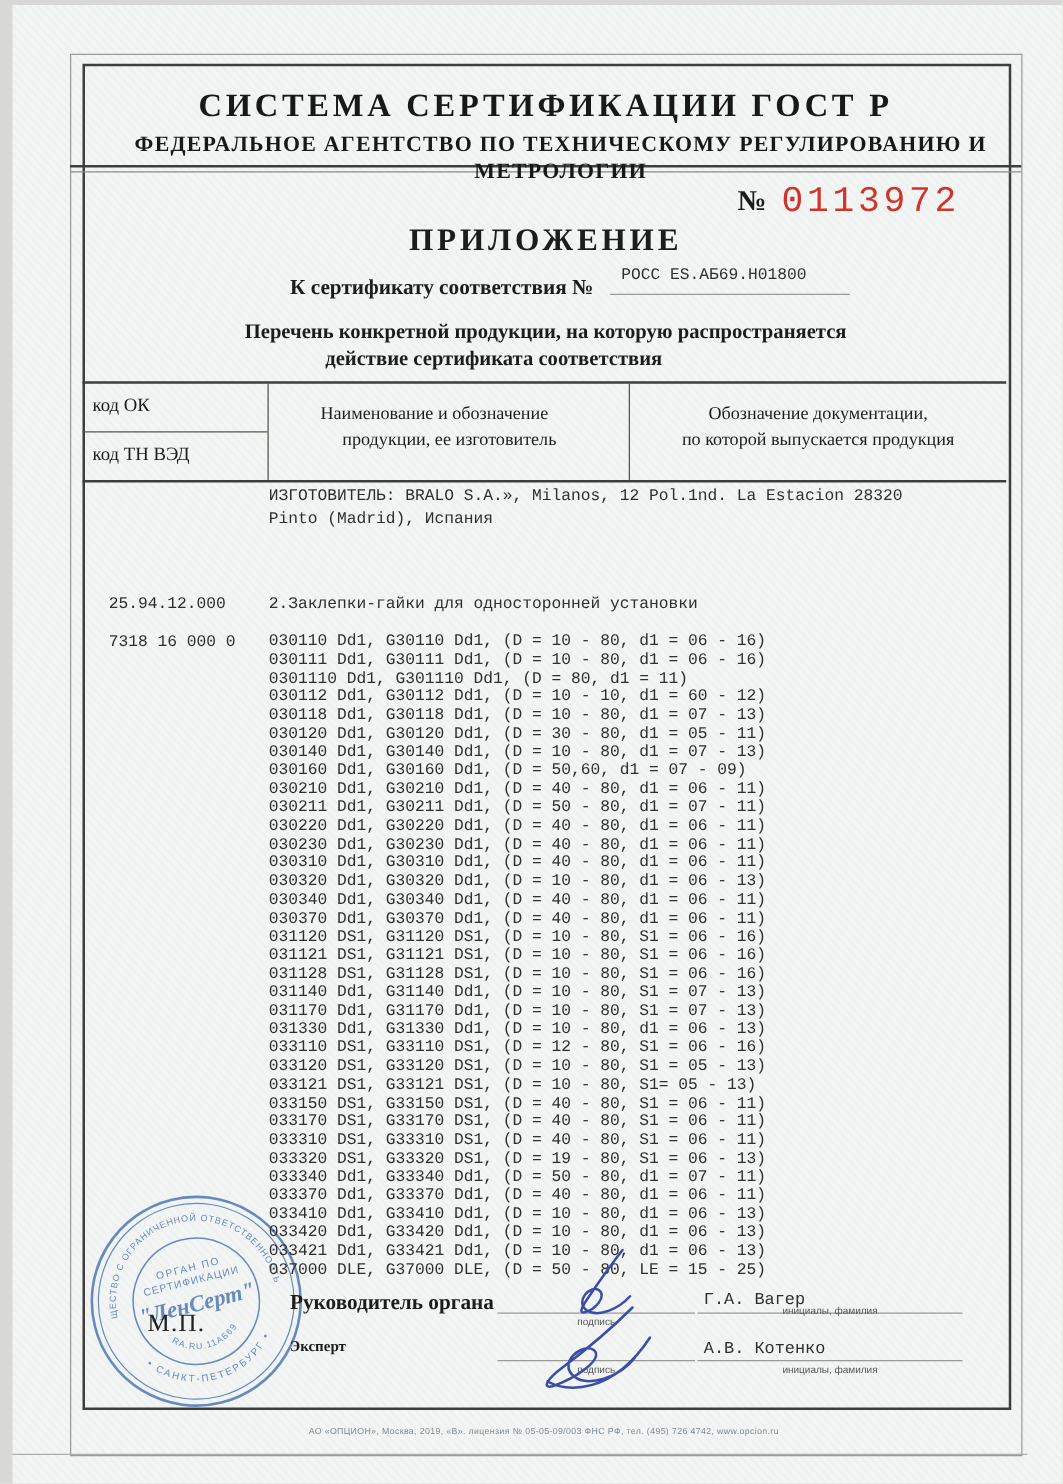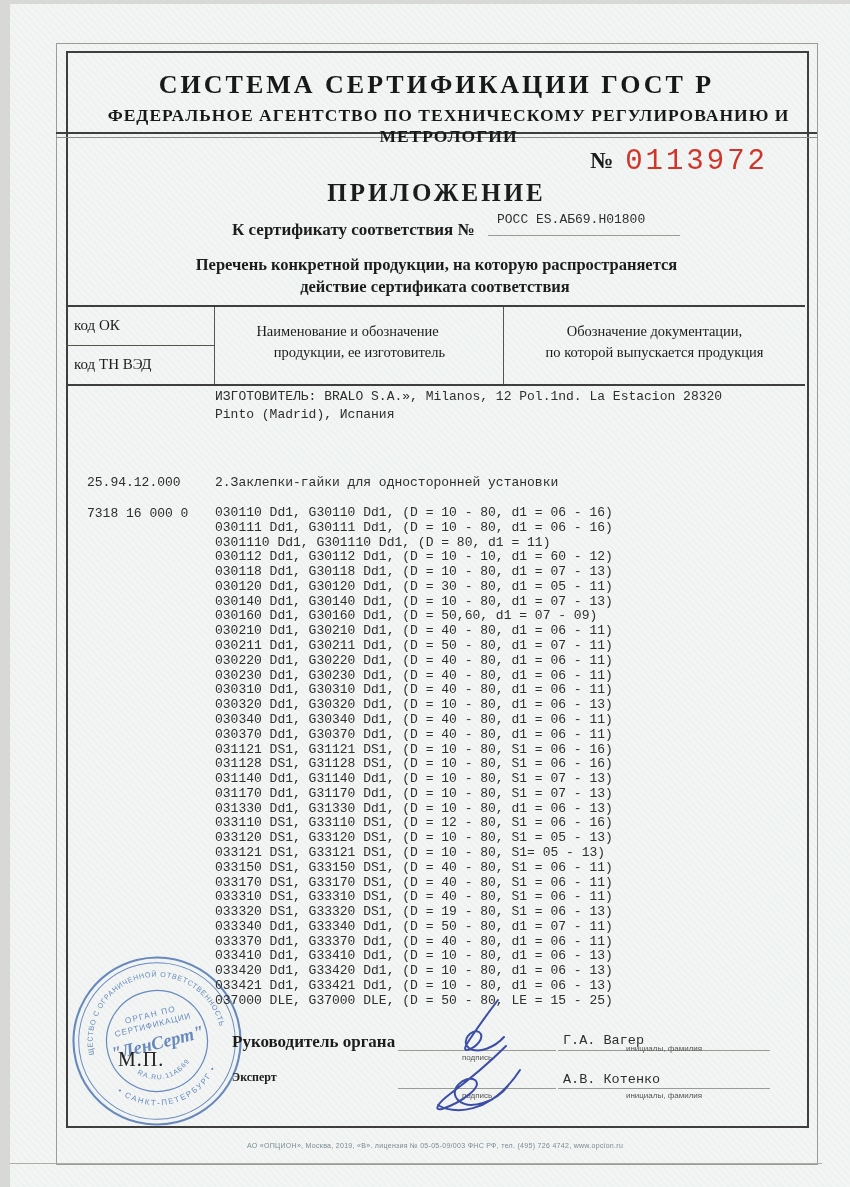--- a/index.html
+++ b/index.html
@@ -25,21 +25,21 @@
   .main-title{left:56px;top:66px;width:741px;text-align:center;font-size:26px;font-weight:bold;letter-spacing:3px;color:#181818;}
   .sub-title{left:68px;top:101px;width:741px;text-align:center;font-size:17.5px;font-weight:bold;letter-spacing:1px;color:#181818;}
   .num-row{left:580px;top:141px;display:flex;align-items:flex-start;gap:12px;}
   .num-sign{font-size:23px;font-weight:bold;padding-top:3px;}
   .num-value{font-family:"Liberation Mono", monospace;font-size:29px;letter-spacing:3px;}
   .appendix-title{left:56px;top:175px;width:741px;text-align:center;font-size:25px;font-weight:bold;letter-spacing:3px;}
   .cert-label{left:222px;top:216px;font-size:17px;font-weight:bold;}
   .cert-value{left:487px;top:208px;font-family:"Liberation Mono", monospace;font-size:13px;color:#2e2e2e;}
   .cert-underline{left:478px;top:231px;width:192px;height:1px;background:#9a9a96;}
   .list-title-1{left:56px;top:251px;width:741px;text-align:center;font-size:16.5px;font-weight:bold;}
-  .list-title-2{left:56px;top:273px;width:658px;text-align:center;font-size:16.5px;font-weight:bold;padding-left:40px;}
+  .list-title-2{left:56px;top:273px;width:658px;text-align:center;font-size:16.5px;font-weight:bold;}
   
   .tbl{left:56px;top:301px;width:739px;height:77px;border-top:2px solid #3e3e3c;border-bottom:2px solid #3e3e3c;}
   .tbl .v1{position:absolute;left:148px;top:0;width:1px;height:77px;background:#55554f;}
   .tbl .v2{position:absolute;left:437px;top:0;width:1px;height:77px;background:#55554f;}
   .tbl .h1{position:absolute;left:0;top:38px;width:148px;height:1px;background:#55554f;}
   .cell-label{position:absolute;font-size:15px;}
   .th-line{position:absolute;text-align:center;font-size:14.5px;}
   
   .mono{font-family:"Liberation Mono", monospace;font-size:13px;color:#2e2e2e;white-space:pre;}
   .mfr-1{left:205px;top:385px;}
@@ -149,20 +149,21 @@
       <div class="line">030140 Dd1, G30140 Dd1, (D = 10 - 80, d1 = 07 - 13)</div>
       <div class="line">030160 Dd1, G30160 Dd1, (D = 50,60, d1 = 07 - 09)</div>
       <div class="line">030210 Dd1, G30210 Dd1, (D = 40 - 80, d1 = 06 - 11)</div>
       <div class="line">030211 Dd1, G30211 Dd1, (D = 50 - 80, d1 = 07 - 11)</div>
       <div class="line">030220 Dd1, G30220 Dd1, (D = 40 - 80, d1 = 06 - 11)</div>
       <div class="line">030230 Dd1, G30230 Dd1, (D = 40 - 80, d1 = 06 - 11)</div>
       <div class="line">030310 Dd1, G30310 Dd1, (D = 40 - 80, d1 = 06 - 11)</div>
       <div class="line">030320 Dd1, G30320 Dd1, (D = 10 - 80, d1 = 06 - 13)</div>
       <div class="line">030340 Dd1, G30340 Dd1, (D = 40 - 80, d1 = 06 - 11)</div>
       <div class="line">030370 Dd1, G30370 Dd1, (D = 40 - 80, d1 = 06 - 11)</div>
+      <div class="line">031120 DS1, G31120 DS1, (D = 10 - 80, S1 = 06 - 16)</div>
       <div class="line">031121 DS1, G31121 DS1, (D = 10 - 80, S1 = 06 - 16)</div>
       <div class="line">031128 DS1, G31128 DS1, (D = 10 - 80, S1 = 06 - 16)</div>
       <div class="line">031140 Dd1, G31140 Dd1, (D = 10 - 80, S1 = 07 - 13)</div>
       <div class="line">031170 Dd1, G31170 Dd1, (D = 10 - 80, S1 = 07 - 13)</div>
       <div class="line">031330 Dd1, G31330 Dd1, (D = 10 - 80, d1 = 06 - 13)</div>
       <div class="line">033110 DS1, G33110 DS1, (D = 12 - 80, S1 = 06 - 16)</div>
       <div class="line">033120 DS1, G33120 DS1, (D = 10 - 80, S1 = 05 - 13)</div>
       <div class="line">033121 DS1, G33121 DS1, (D = 10 - 80, S1= 05 - 13)</div>
       <div class="line">033150 DS1, G33150 DS1, (D = 40 - 80, S1 = 06 - 11)</div>
       <div class="line">033170 DS1, G33170 DS1, (D = 40 - 80, S1 = 06 - 11)</div>

